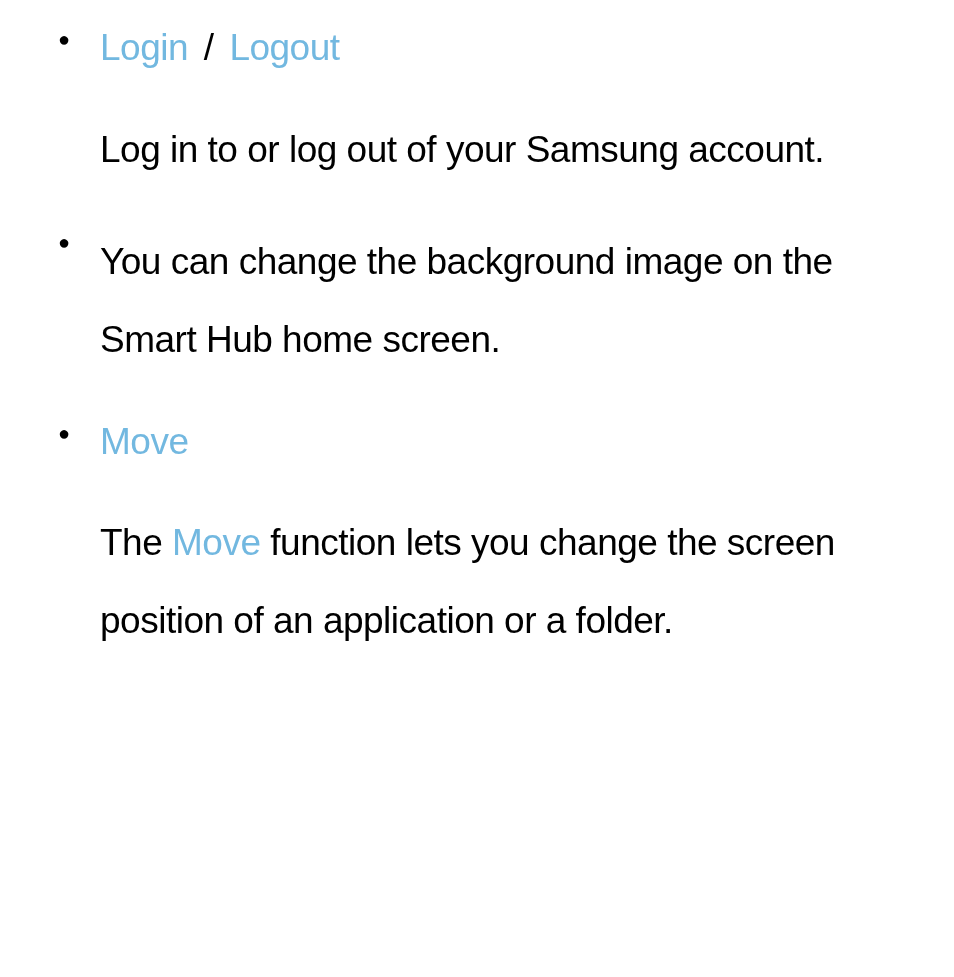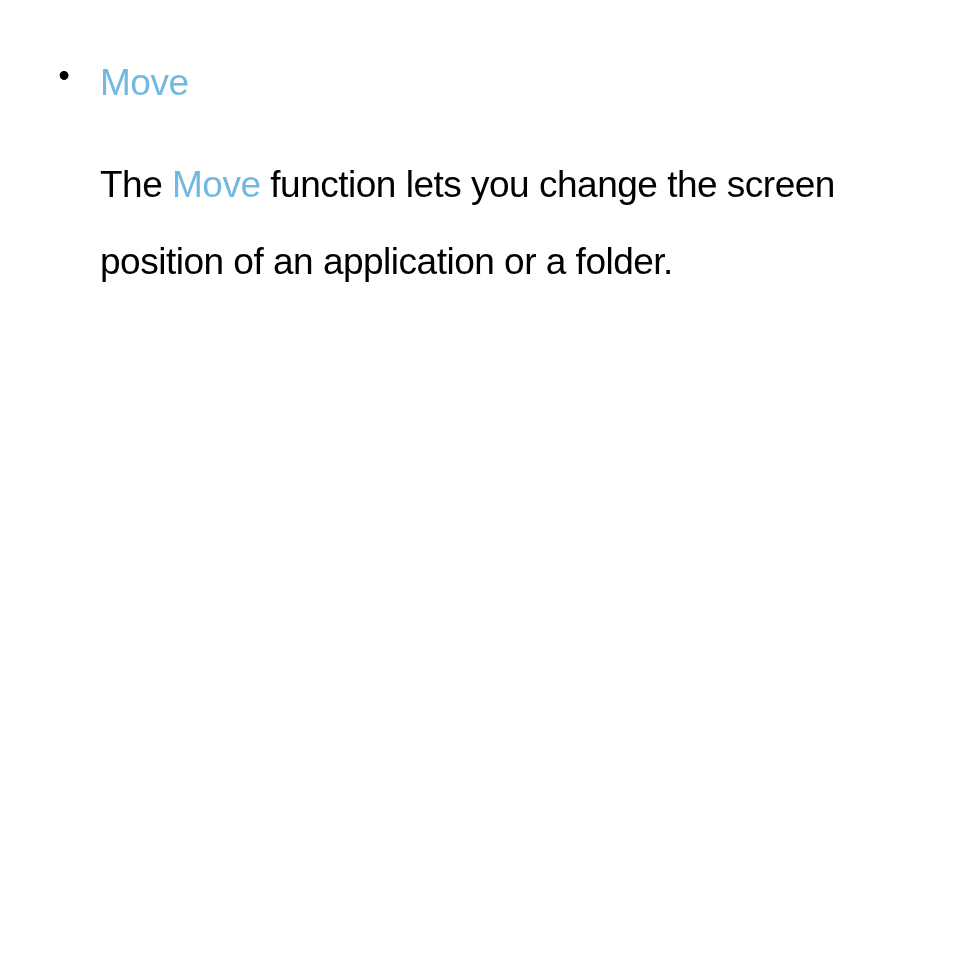--- a/index.html
+++ b/index.html
@@ -59,22 +59,31 @@
       line-height: 2.1;
       color: #f08a1a;
       letter-spacing: -0.5px;
       margin-top: 35px;
     }
   </style>
 </head>
 <body>
 
 <ul>
+  <li>
+    <div class="heading">
+      <span class="blue">Login</span>
+      <span class="sep">/</span>
+      <span class="blue">Logout</span>
+    </div>
+    <div class="desc">Log in to or log out of your Samsung account.</div>
+  </li>
 
   <li>
+    <div class="desc">You can change the background image on the Smart Hub home screen.</div>
   </li>
 
   <li>
     <div class="heading">
       <span class="blue">Move</span>
     </div>
     <div class="desc">
       <span>The </span><span class="blue-inline">Move</span><span> function lets you change the screen position of an application or a folder.</span>
     </div>
   </li>

